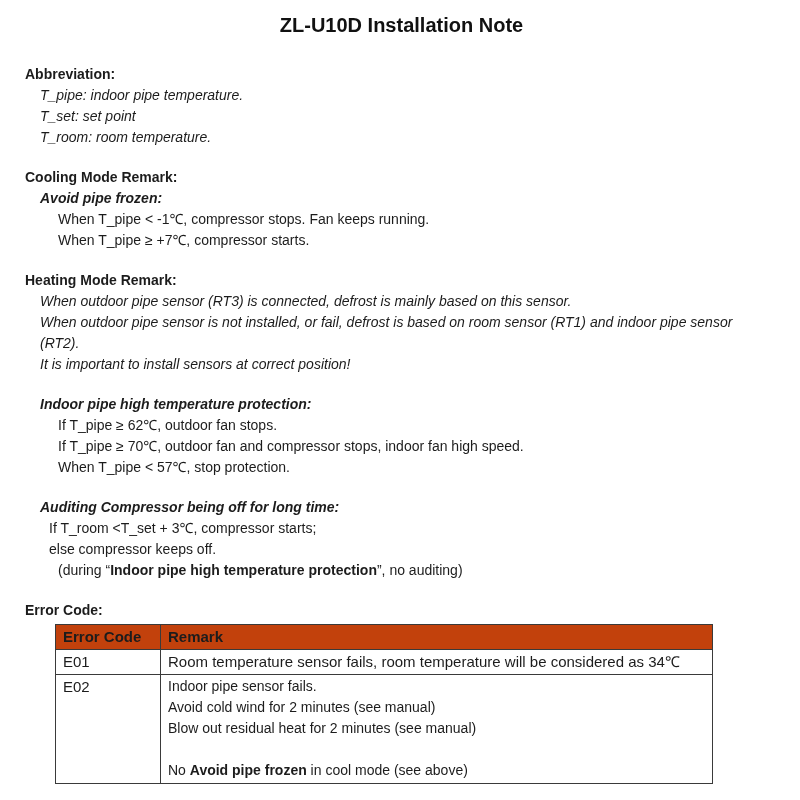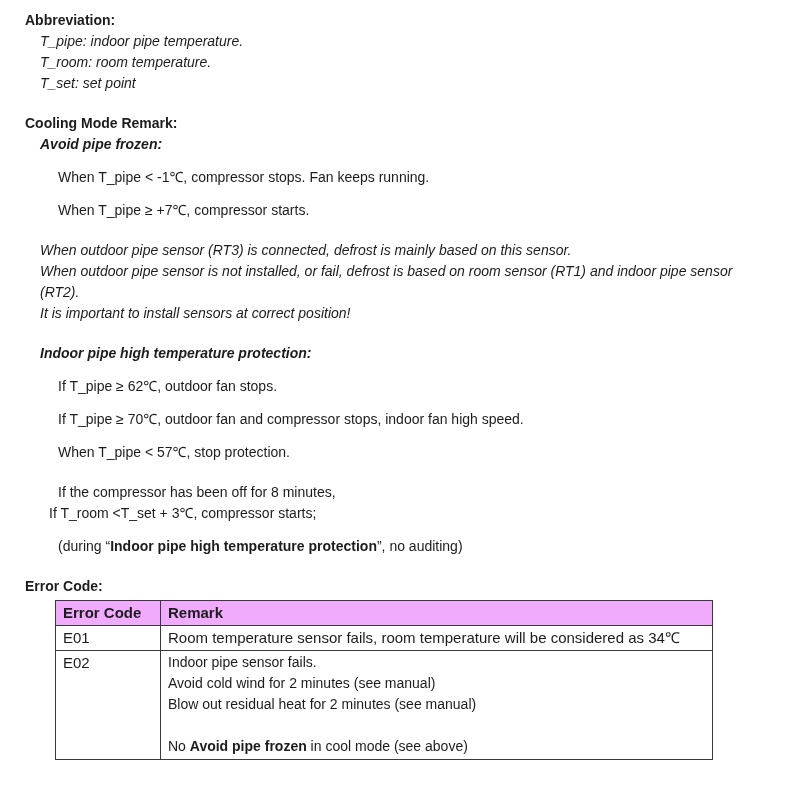--- a/index.html
+++ b/index.html
@@ -29,82 +29,85 @@
   }
   .line {
     font-size: 14px;
     line-height: 21px;
     white-space: nowrap;
   }
   .wrapok { white-space: normal; }
   .h { font-weight: bold; }
   .ind0 { margin-left: 0; }
   .ind1 { margin-left: 15px; font-style: italic; }
-  .ind2 { margin-left: 33px; margin-top: 12px; }
+  .ind2 { margin-left: 33px; }
   .ind3 { margin-left: 24px; }
   table.errtab {
     border-collapse: collapse;
     margin-left: 30px;
     margin-top: 3px;
     width: 658px;
     font-size: 15px;
     table-layout: fixed;
   }
   table.errtab th, table.errtab td {
     border: 1px solid #3a3a3a;
     padding: 1px 7px 2px 7px;
     text-align: left;
     vertical-align: top;
     line-height: 21px;
   }
   table.errtab th {
-    background: #f0abfc;
+    background: #c2410c;
     font-weight: bold;
   }
   .col-code { width: 105px; }
   td.codecell { vertical-align: middle; }
   .spacer { height: 21px; }
 </style>
 </head>
 <body>
 
 <div class="doc">
 
+  <div class="title">ZL-U10D Installation Note</div>
 
   <div class="sec">
     <div class="line h ind0">Abbreviation:</div>
     <div class="line ind1">T_pipe: indoor pipe temperature.</div>
+    <div class="line ind1">T_set: set point</div>
     <div class="line ind1">T_room: room temperature.</div>
-    <div class="line ind1">T_set: set point</div>
   </div>
 
   <div class="sec">
     <div class="line h ind0">Cooling Mode Remark:</div>
     <div class="line h ind1">Avoid pipe frozen:</div>
     <div class="line ind2">When T_pipe &lt; -1℃, compressor stops. Fan keeps running.</div>
     <div class="line ind2">When T_pipe ≥ +7℃, compressor starts.</div>
   </div>
 
   <div class="sec">
+    <div class="line h ind0">Heating Mode Remark:</div>
     <div class="line ind1">When outdoor pipe sensor (RT3) is connected, defrost is mainly based on this sensor.</div>
     <div class="line ind1">When outdoor pipe sensor is not installed, or fail, defrost is based on room sensor (RT1) and indoor pipe sensor</div>
     <div class="line ind1">(RT2).</div>
     <div class="line ind1">It is important to install sensors at correct position!</div>
   </div>
 
   <div class="sec">
     <div class="line h ind1">Indoor pipe high temperature protection:</div>
     <div class="line ind2">If T_pipe ≥ 62℃, outdoor fan stops.</div>
     <div class="line ind2">If T_pipe ≥ 70℃, outdoor fan and compressor stops, indoor fan high speed.</div>
     <div class="line ind2">When T_pipe &lt; 57℃, stop protection.</div>
   </div>
 
   <div class="sec">
-    <div class="line ind2">If the compressor has been off for 8 minutes,</div>
+    <div class="line h ind1">Auditing Compressor being off for long time:</div>
     <div class="line ind3">If T_room &lt;T_set + 3℃, compressor starts;</div>
+    <div class="line ind3">else compressor keeps off.</div>
     <div class="line ind2"><span>(during  “</span><span class="h">Indoor pipe high temperature protection</span><span>”, no auditing)</span></div>
   </div>
 
   <div class="sec">
     <div class="line h ind0">Error Code:</div>
     <table class="errtab">
       <colgroup>
         <col class="col-code">
         <col>
       </colgroup>

